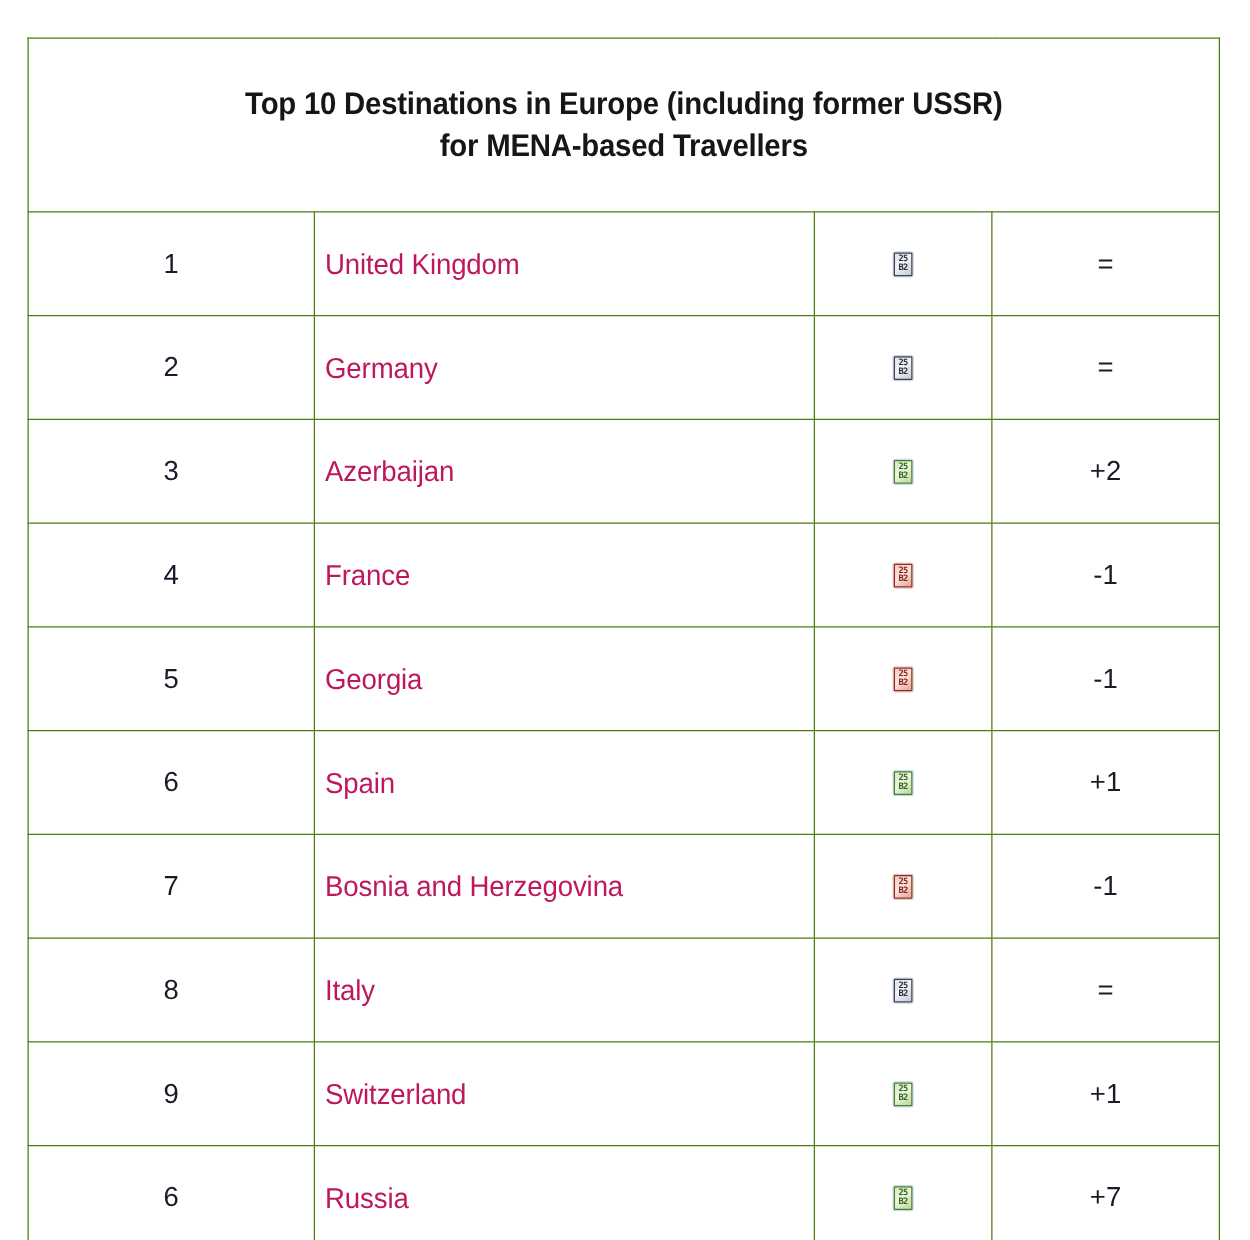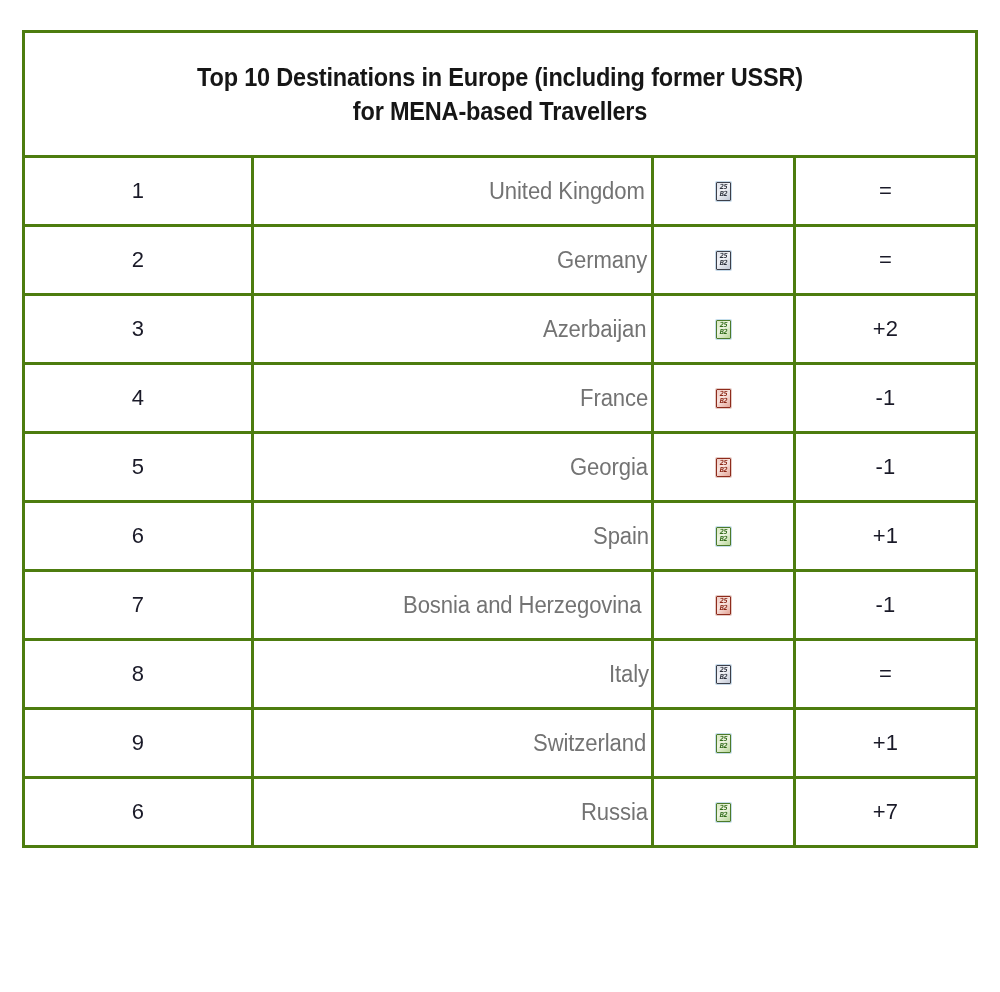--- a/index.html
+++ b/index.html
@@ -32,22 +32,22 @@
 
   table.rank-table {
     width: 953px;
     border-collapse: collapse;
     table-layout: fixed;
     background: #ffffff;
   }
 
   table.rank-table td,
   table.rank-table th {
-    border: 3px solid #4d7c0f;
-    padding: 0;
+    border: 1px solid #4d7c0f;
+    padding: 8px;
     background: #ffffff;
     vertical-align: middle;
     margin-left: 8px;
   }
 
   
   .title-cell {
     height: 122px;
     text-align: center;
     padding: 0 40px;
@@ -85,24 +85,24 @@
   }
 
   .cell-rank {
     text-align: center;
     font-size: 22px;
     color: #1a1a28;
     letter-spacing: 0.3px;
   }
 
   .cell-country {
-    text-align: right;
+    text-align: left;
     padding-left: 13px;
     font-size: 23px;
-    color: #737373;
+    color: #be185d;
     letter-spacing: -0.1px;
   }
   .cell-country .country-text {
     display: inline-block;
     transform: scaleX(0.96);
     transform-origin: left center;
   }
 
   .cell-icon {
     text-align: center;
@@ -121,21 +121,20 @@
   .tofu {
     display: inline-block;
     width: 15px;
     height: 19px;
     position: relative;
     border-radius: 1px;
     vertical-align: middle;
     overflow: hidden;
     box-sizing: border-box;
     border: 1px solid rgba(0,0,0,0.30);
-    font-style: italic;
   }
   .tofu .tofu-inner {
     position: absolute;
     left: 1px;
     top: 1px;
     right: 1px;
     bottom: 1px;
     display: block;
     font-family: "DejaVu Sans Mono", monospace;
     font-size: 7px;

